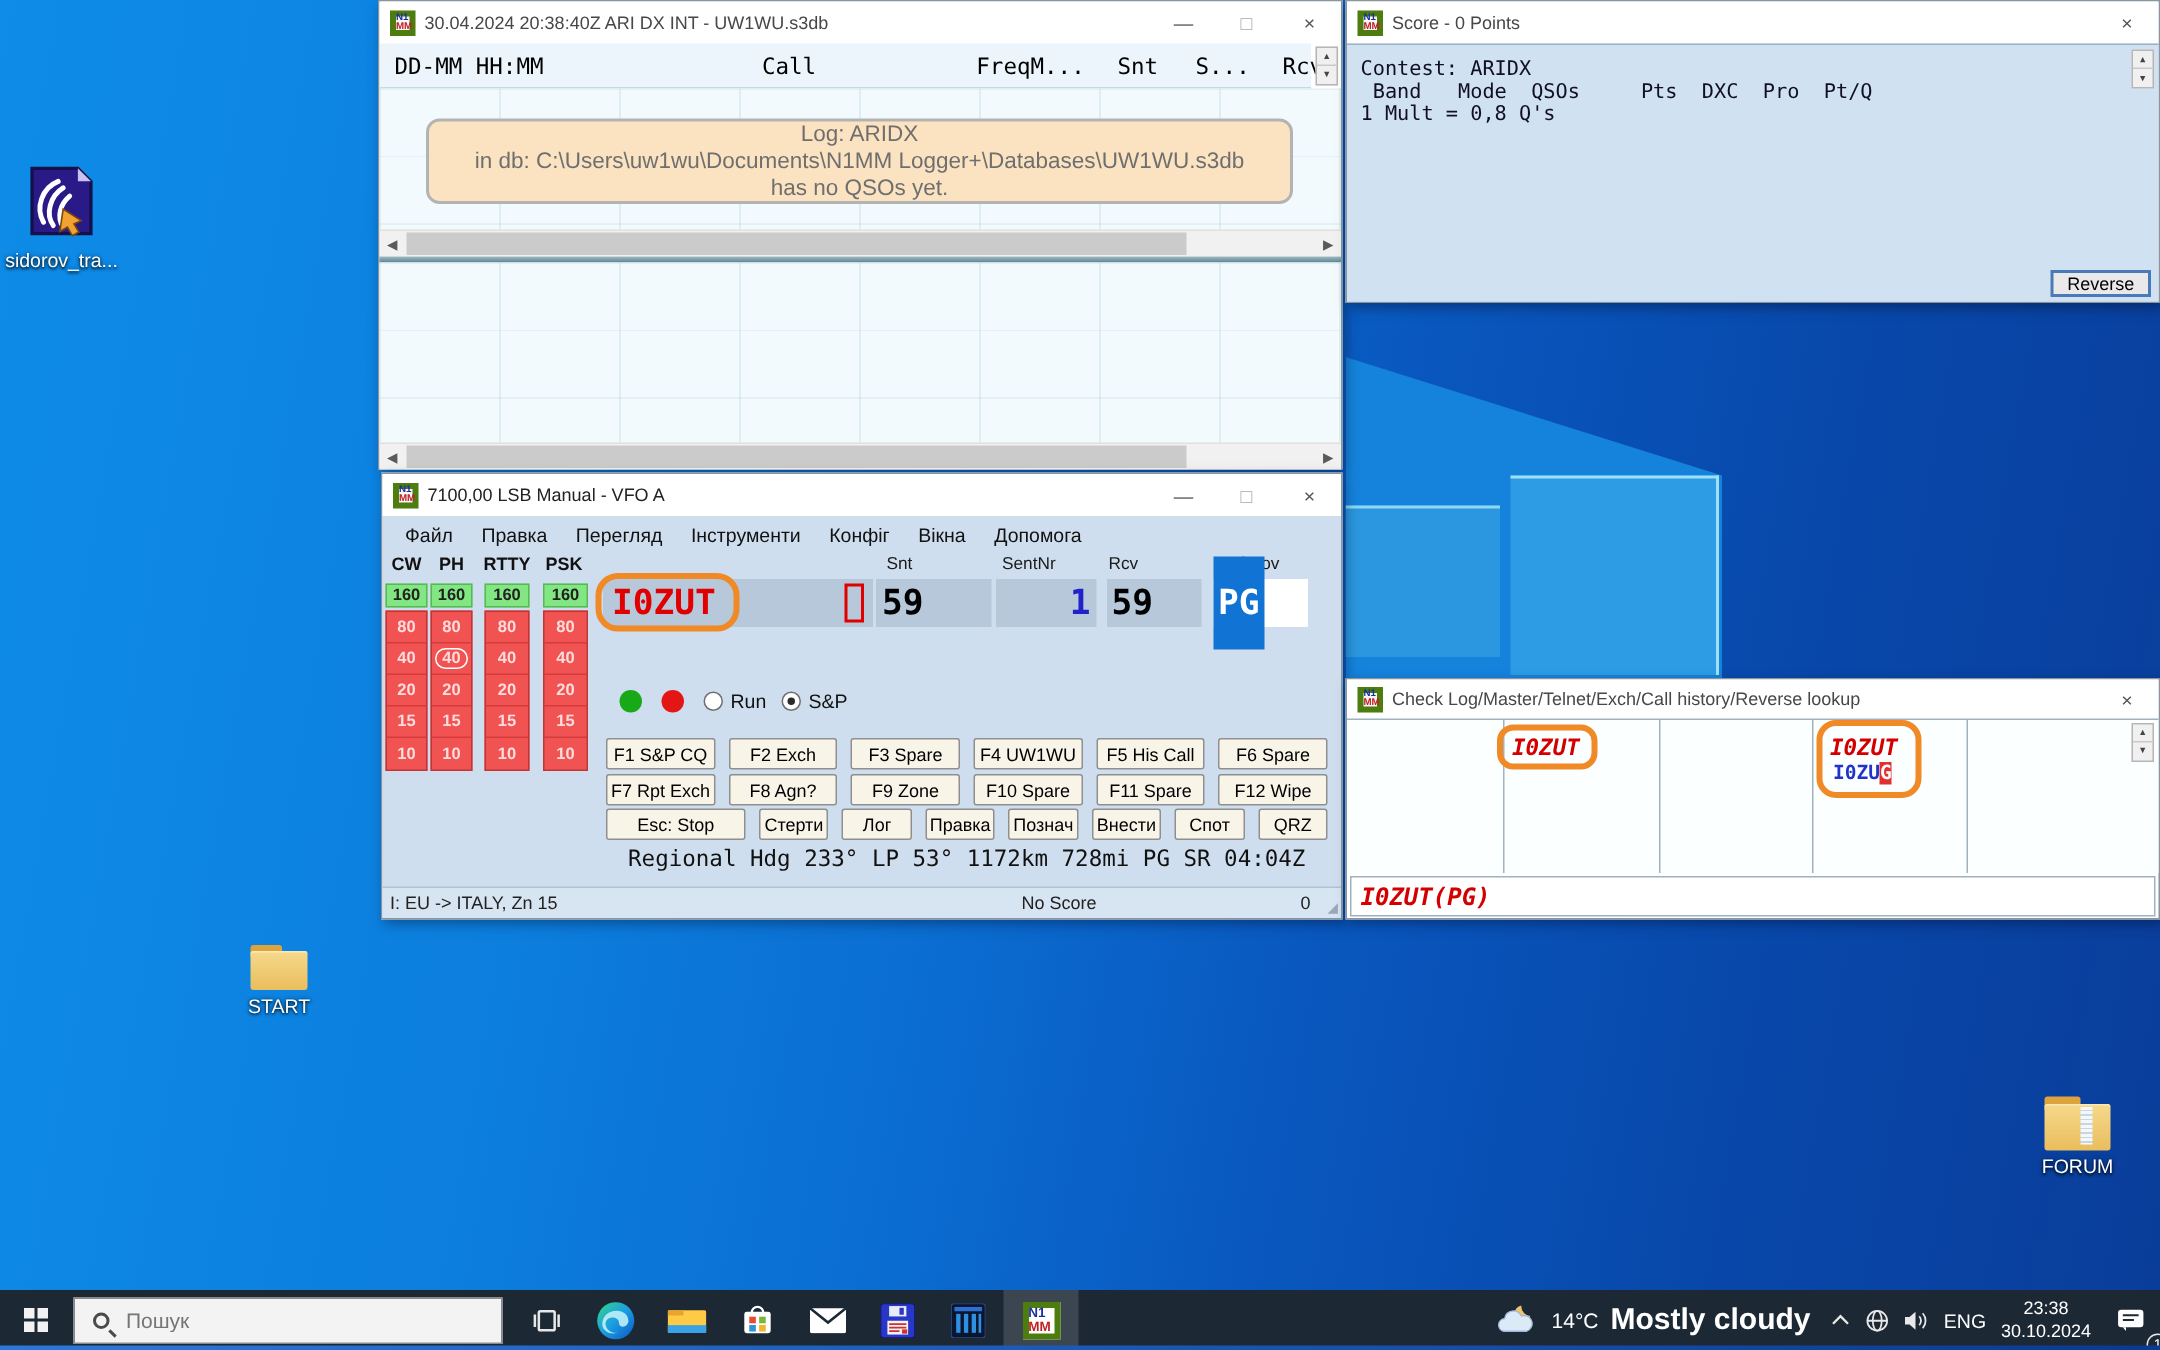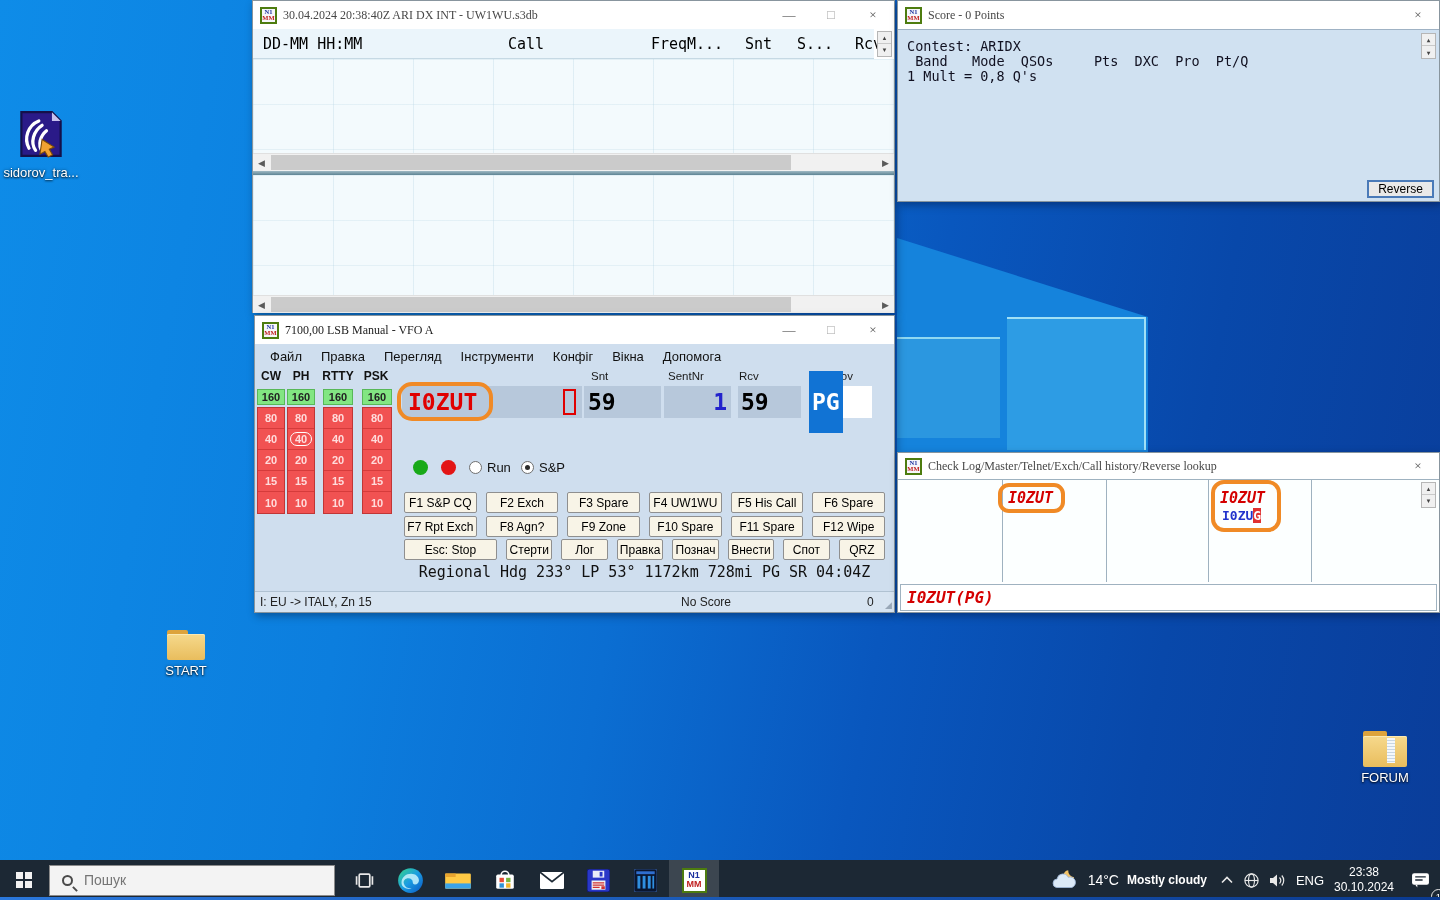--- a/index.html
+++ b/index.html
@@ -20,22 +20,22 @@
   
   .dicon{width:86px;text-align:center;cursor:default;}
   .dicon .lbl{display:block;margin-top:3px;font-size:13px;color:#fff;text-shadow:0 1px 2px rgba(0,0,0,.85),0 0 3px rgba(0,0,0,.5);}
   .folder{position:relative;margin:0 auto;}
   .folder .back{position:absolute;left:0;top:0;width:55%;height:26%;background:#dda33c;border-radius:2px 2px 0 0;}
   .folder .body{position:absolute;left:0;top:14%;width:100%;height:86%;background:linear-gradient(#f6d98c,#e9bd5d);border-radius:2px;box-shadow:inset 0 1px 0 #fbe9b2;}
   .folder .paper{position:absolute;left:55%;top:20%;width:18%;height:70%;background:repeating-linear-gradient(#f4f8fb 0 2px,#c9d6e2 2px 3px);}
 
   
   .win{position:absolute;background:#fff;border:1px solid #88959e;box-shadow:2px 3px 8px rgba(0,0,20,.35);}
-  .titlebar{height:28px;display:flex;align-items:center;background:#fff;font-size:12px;color:#474747;font-family:Liberation Serif, serif;}
-  .appicon{width:17px;height:17px;margin:0 6px 0 7px;background:#f6f6fb;border:2px solid #4d7c0f;display:flex;flex-direction:column;align-items:center;justify-content:center;line-height:1;flex:none;}
+  .titlebar{height:28px;display:flex;align-items:center;background:#fff;font-size:12px;color:#474747;}
+  .appicon{width:17px;height:17px;margin:0 6px 0 7px;background:#f6f6fb;border:4px solid #4d7c0f;display:flex;flex-direction:column;justify-content:center;line-height:1;flex:none;}
   .appicon b{font-size:6.5px;letter-spacing:0;color:#1a2f9e;font-weight:bold;}
   .appicon b+b{color:#c02020;}
   .tbtns{margin-left:auto;display:flex;height:100%;}
   .tbtn{width:42px;height:100%;display:flex;align-items:center;justify-content:center;font-size:13px;color:#555;}
   .tbtn.max{color:#a8a8a8;}
   .spin{width:15px;border:1px solid #b6b6b6;background:#f0f0f0;}
   .spin div{height:12px;display:flex;align-items:center;justify-content:center;font-size:6px;color:#444;border-bottom:1px solid #c9c9c9;}
   .spin div:last-child{border-bottom:none;}
 
   
@@ -172,20 +172,25 @@
         <span>Snt</span>
         <span>S...</span>
         <span>Rcv</span>
         <span>Pfx</span>
       </div>
     <div class="abs spin" style="right:2px;top:30px;">
         <div>▲</div>
         <div>▼</div>
       </div>
     <div class="gridpane" style="top:58px;height:94px;"></div>
+    <div class="notice">
+      <span>Log: ARIDX</span>
+      <span>in db: C:\Users\uw1wu\Documents\N1MM Logger+\Databases\UW1WU.s3db</span>
+      <span>has no QSOs yet.</span>
+    </div>
     <div class="hscroll" style="top:152px;">
       <span class="hs-arrow" style="left:0;">◀</span>
       <span class="hs-thumb" style="left:18px;width:520px;"></span>
       <span class="hs-arrow" style="right:0;">▶</span>
     </div>
     <div class="panediv" style="top:170px;"></div>
     <div class="gridpane" style="top:174px;height:120px;"></div>
     <div class="hscroll" style="top:294px;">
       <span class="hs-arrow" style="left:0;">◀</span>
       <span class="hs-thumb" style="left:18px;width:520px;"></span>
@@ -508,21 +513,21 @@
     </div>
 
     <div style="flex:1;"></div>
 
     <div class="tb-item" style="gap:8px;padding:0 8px;">
       <svg width="30" height="22" viewBox="0 0 28 20">
         <path d="M17 1a5 5 0 1 0 5.5 6.5A6.2 6.2 0 0 1 17 1z" fill="#f2c368"></path>
         <path d="M6 17a4 4 0 0 1 .6-7.9A5.5 5.5 0 0 1 17 7.5a4.2 4.2 0 0 1 3.4 9.5z" fill="#dceaf8" stroke="#9fb8d8" stroke-width=".8"></path>
       </svg>
       <span style="color:#fff;font-size:14px;">14°C</span>
-      <span style="color:#fff;font-size:12px;font-weight:bold;">Mostly cloudy</span>
+      <span style="color:#fff;font-size:20px;font-weight:bold;">Mostly cloudy</span>
     </div>
     <div class="tb-item" style="width:24px;">
       <svg width="12" height="8" viewBox="0 0 12 8">
           <path d="M1 6.5L6 1.5l5 5" stroke="#e8e8e8" stroke-width="1.6" fill="none"></path>
         </svg>
     </div>
     <div class="tb-item" style="width:25px;">
       <svg width="17" height="17" viewBox="0 0 16 16" fill="none" stroke="#e8e8e8" stroke-width="1.1">
         <circle cx="8" cy="8" r="6.2"></circle>
           <ellipse cx="8" cy="8" rx="2.8" ry="6.2"></ellipse>

